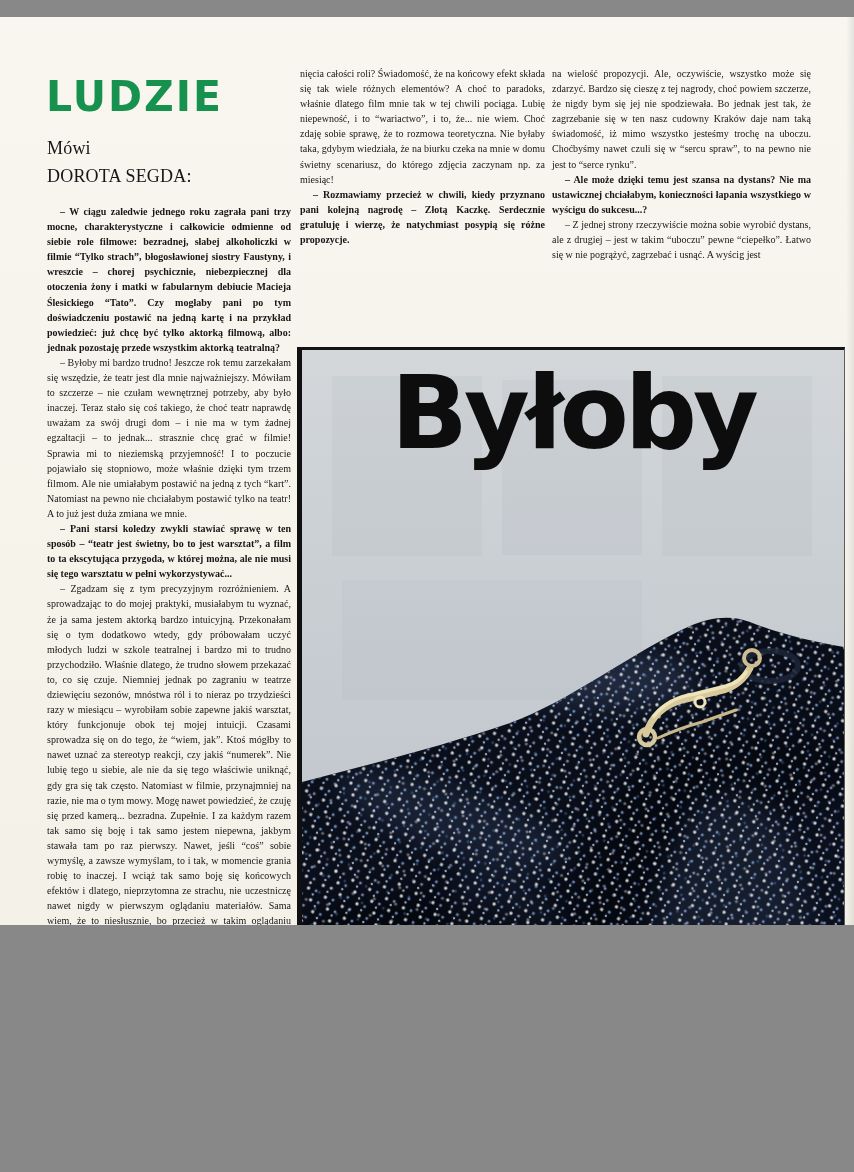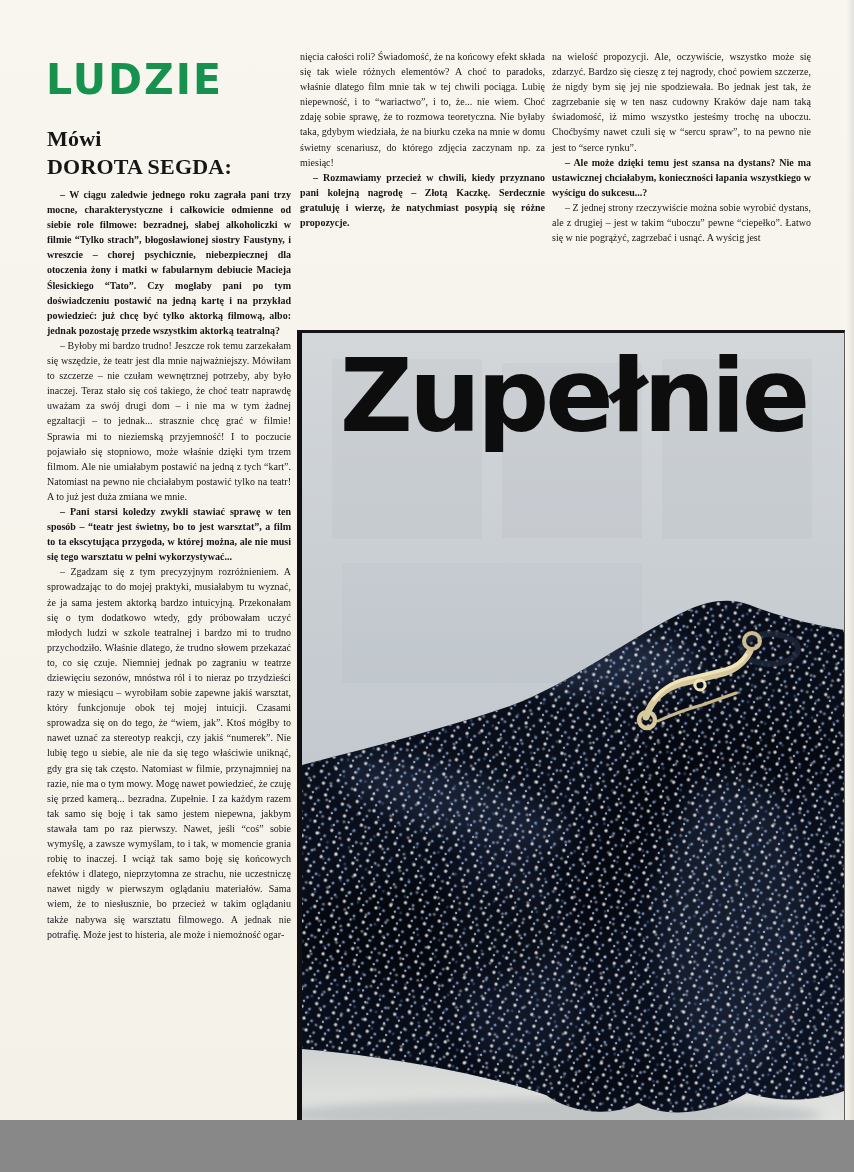--- a/index.html
+++ b/index.html
@@ -1,33 +1,33 @@
 <!DOCTYPE html>
 <html lang="pl"><head>
 <meta charset="utf-8">
 <style>
   html,body{margin:0;padding:0;background:#888;}
   .page{
-    position:relative;width:854px;height:1120px;margin:0 auto;
+    position:relative;width:854px;height:908px;margin:17px auto;
     background:linear-gradient(180deg,#f8f6ef 0%,#f6f3eb 60%,#f4f1e8 100%);
     overflow:hidden;font-family:"Liberation Serif",serif;color:#161616;
   }
   .page::after{ 
     content:"";position:absolute;top:0;right:0;width:8px;height:100%;
     background:linear-gradient(90deg,rgba(0,0,0,0),rgba(0,0,0,.08));pointer-events:none;
   }
   .logo{
     position:absolute;left:46px;top:54px;
     font-family:"DejaVu Sans",sans-serif;font-weight:bold;
     font-size:41px;letter-spacing:2px;color:#17914e;
     transform:scaleY(1.04);transform-origin:left top;
   }
   .speaker-heading{
-    position:absolute;left:47px;top:125px;
-    font-weight:bold;font-size:22px;line-height:28px;letter-spacing:.2px;
+    position:absolute;left:47px;top:117px;
+    font-weight:normal;font-size:18px;line-height:28px;letter-spacing:.2px;
   }
   .col{
     position:absolute;text-align:justify;
     font-size:10px;line-height:15.1px;
   }
   .col p{margin:0;text-indent:13px;}
   .col p.q{font-weight:bold;}
   .col p.noindent{text-indent:0;}
   .col-left{left:47px;top:187px;width:244px;}
   .col-mid{left:300px;top:49px;width:245px;}
@@ -146,18 +146,18 @@
         <ellipse cx="468" cy="316" rx="28" ry="15" stroke="#1c2638" stroke-width="6" opacity=".85"></ellipse>
         <path d="M344 384 q8 -26 36 -34 l42 -10 q18 -6 26 -22" stroke="#d8c99c" stroke-width="7"></path>
         <path d="M352 366 q14 -18 40 -22 l32 -8 q14 -4 20 -14" stroke="#efe3b8" stroke-width="3.5"></path>
         <path d="M356 388 q22 -10 44 -16 l34 -12" stroke="#c9b88a" stroke-width="3"></path>
         <circle cx="345" cy="387" r="8" stroke="#d8c99c" stroke-width="4.5"></circle>
         <circle cx="450" cy="308" r="8" stroke="#cdbd90" stroke-width="4"></circle>
         <circle cx="398" cy="352" r="5" stroke="#efe3b8" stroke-width="3"></circle>
       </g>
     </svg>
 
-    <div class="headline">Zupełnie</div>
+    <div class="headline">Byłoby</div>
   </div>
 
   <div class="pagenum">53</div>
 
 </div>
 
 </body></html>

